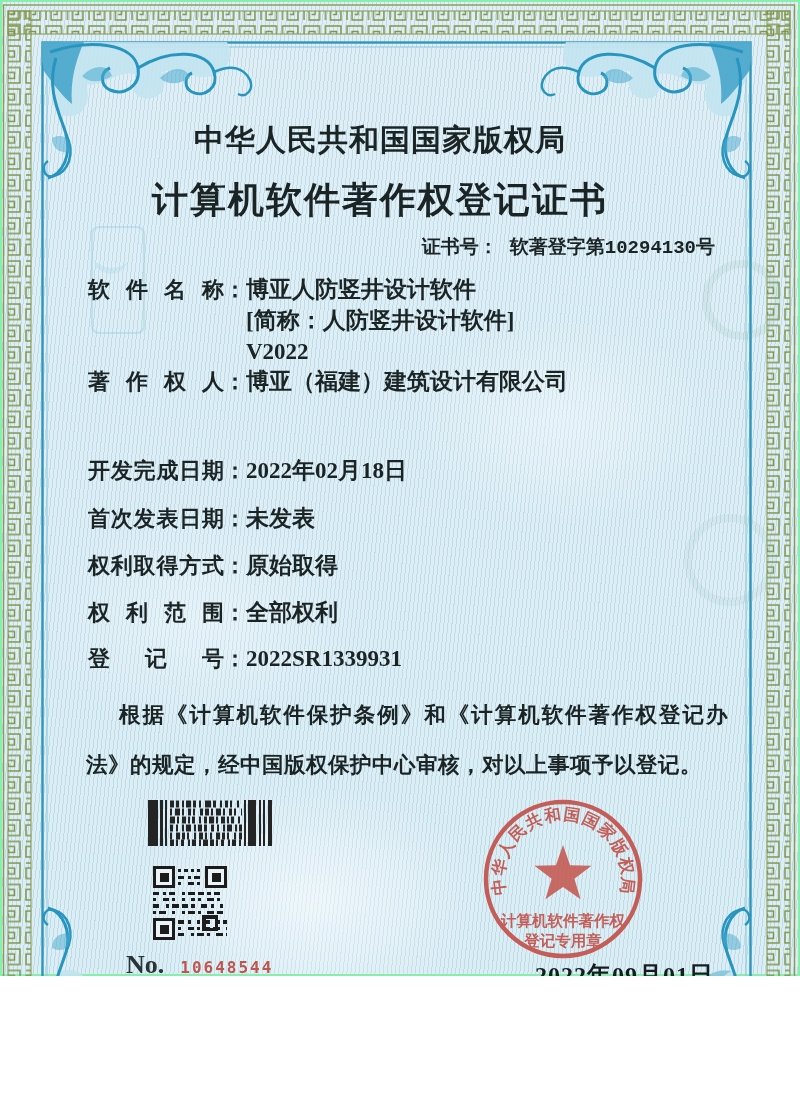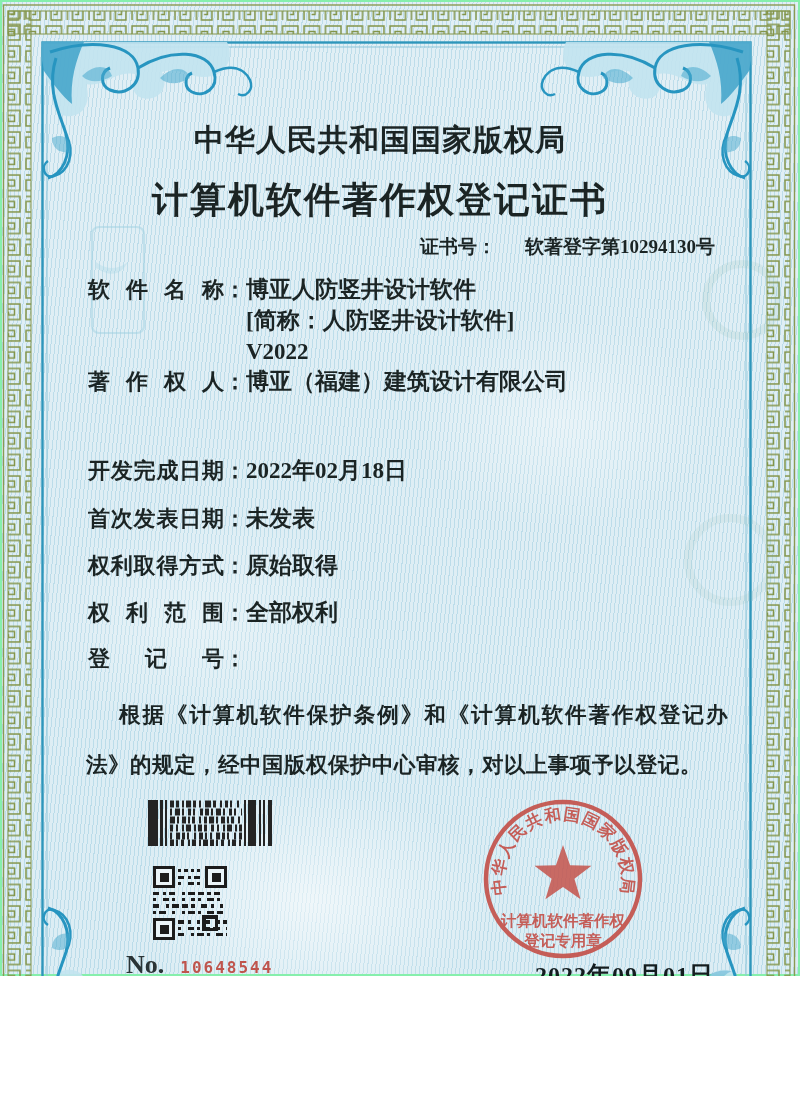--- a/index.html
+++ b/index.html
@@ -12,21 +12,21 @@
       radial-gradient(220px 150px at 560px 420px, rgba(255,255,255,.35), rgba(255,255,255,0) 70%),
       radial-gradient(240px 160px at 200px 620px, rgba(255,255,255,.30), rgba(255,255,255,0) 70%),
       repeating-linear-gradient(96deg, rgba(124,188,214,.35) 0 1px, rgba(238,248,251,0) 1px 4px),
       linear-gradient(#e1eff5,#dcedf4);
   }
   svg.overlay{position:absolute;left:0;top:0;pointer-events:none;}
   .txt{position:absolute;color:#1b2424;}
   .authority{left:0;top:120px;width:760px;text-align:center;font-size:30px;font-weight:900;letter-spacing:1px;}
   .doc-title{left:0;top:176px;width:760px;text-align:center;font-size:36px;font-weight:900;letter-spacing:2px;}
   .cert-no{left:0;top:234px;width:715px;text-align:right;font-size:19px;font-weight:bold;}
-  .cert-no .num{margin-left:29px;}
+  .cert-no .num{margin-left:12px;font-family:Liberation Mono, monospace;}
   .field{position:absolute;left:88px;display:flex;align-items:flex-start;font-weight:bold;color:#1b2424;}
   .field .lbl{display:inline-flex;justify-content:space-between;width:136px;font-size:22px;line-height:31px;}
   .field .colon{font-size:22px;line-height:31px;}
   .field .vals{font-size:23px;line-height:31px;}
   .body-par{left:86px;top:691px;width:642px;font-size:21.5px;line-height:49.5px;
     font-weight:bold;text-align:justify;text-indent:33px;letter-spacing:.5px;}
   .serial{left:126px;top:950px;font-size:26px;font-weight:bold;color:#2a3436;}
   .serial .no-num{font-family:"DejaVu Sans Mono","Liberation Mono",monospace;
     font-size:16px;font-weight:bold;color:#bf554d;letter-spacing:2px;margin-left:16px;}
   .issue-date{left:487px;top:959px;font-size:24px;font-weight:bold;letter-spacing:1px;color:#141d1f;margin-left:48px;}
@@ -160,20 +160,21 @@
       <span class="colon">：</span>
     <span class="vals">全部权利</span>
   </div>
   <div class="field" style="top:643px">
     <span class="lbl">
         <span>登</span>
         <span>记</span>
         <span>号</span>
       </span>
       <span class="colon">：</span>
+    <span class="vals">2022SR1339931</span>
   </div>
 
   <div class="txt body-par">根据《计算机软件保护条例》和《计算机软件著作权登记办法》的规定，经中国版权保护中心审核，对以上事项予以登记。</div>
 
   <div class="barcode-wrap">
     <svg width="126" height="46" aria-hidden="true">
       <g fill="#242424">
         <rect x="0" y="0" width="10" height="46"></rect>
           <rect x="12" y="0" width="3" height="46"></rect>
           <rect x="17" y="0" width="2" height="46"></rect>

